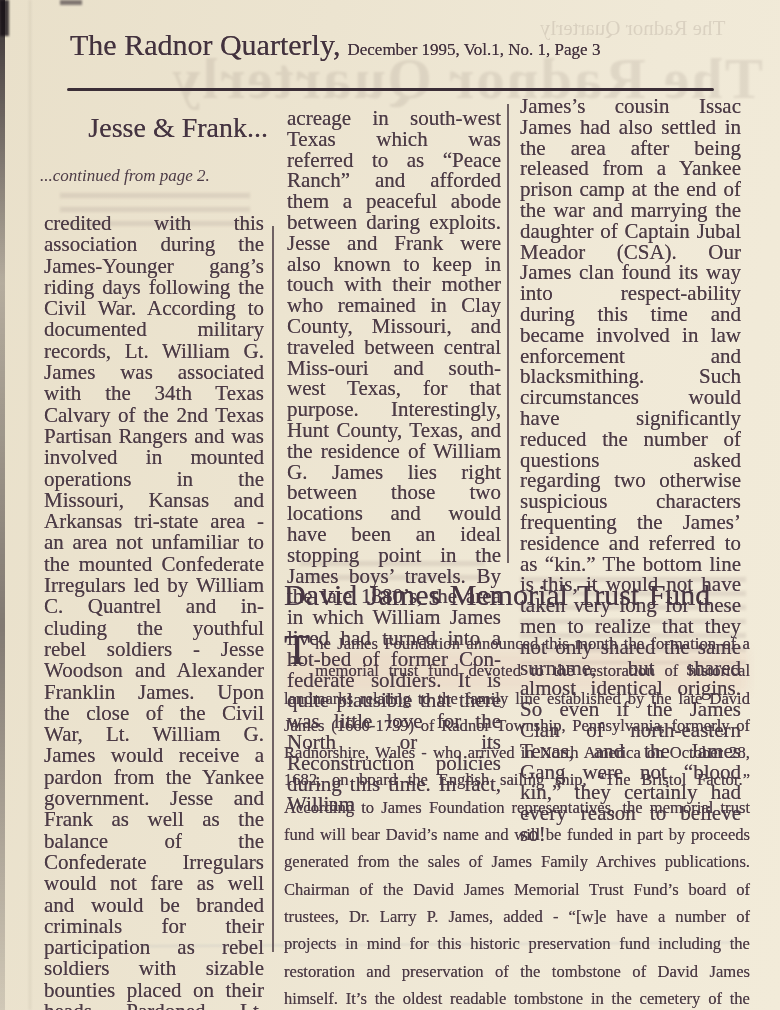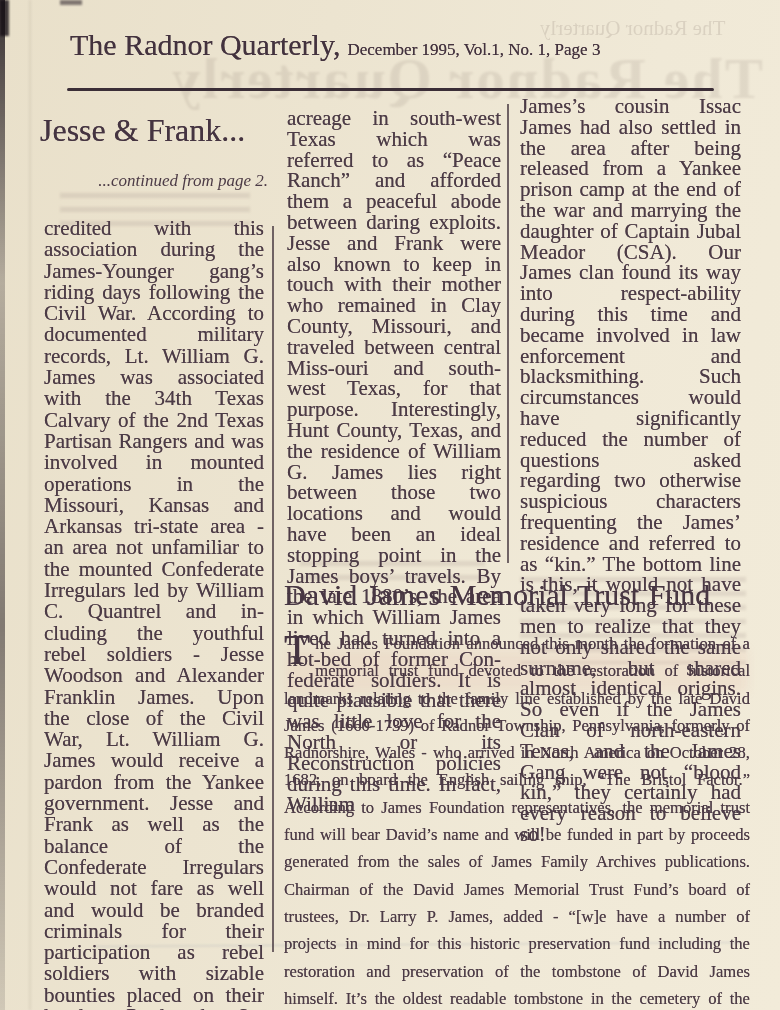--- a/index.html
+++ b/index.html
@@ -36,23 +36,23 @@
   .masthead-title { font-size:30px; color:#43323e; text-shadow:0 0 .5px rgba(67,50,62,.8);margin-top:12px; }
   .masthead-issue { font-size:17px; color:#43323e; margin-left:7px; text-shadow:0 0 .4px rgba(67,50,62,.8); }
   .header-rule { position:absolute; left:67px; top:88px; width:647px; height:3px;
     background:#3b2e37; border-radius:2px; filter:blur(.3px); }
 
   
   .col { position:absolute; }
   .col-left  { left:40px;  top:112px; width:228px; }
   .col-mid   { left:283px; top:104px; width:222px; }
   .col-right { left:516px; top:92px; width:229px; }
-  .article-title { margin:0; font-size:32px; font-weight:normal; text-align:left;
+  .article-title { margin:0; font-size:28px; font-weight:normal; text-align:right;
     color:#453441; text-shadow:0 0 .5px rgba(69,52,65,.8); }
-  .continued { margin:22px 0 0; font-style:italic; font-size:17px; text-align:right; color:#4c3b46; }
+  .continued { margin:22px 0 0; font-style:italic; font-size:17px; text-align:left; color:#4c3b46; }
   .body { margin:4px; font-size:21px; line-height:21.3px; text-align:justify;
     word-spacing:1.5px; color:#4c3b46; text-shadow:0 0 .45px rgba(76,59,70,.75); }
   .body-left { margin-top:27px; }
   .col-mid .body, .col-right .body { line-height:20.8px; }
   .divider { position:absolute; width:2px; background:rgba(62,47,57,.72); filter:blur(.3px); }
   .divider-1 { left:272px; top:226px; height:726px; }
   .divider-2 { left:507px; top:104px; height:459px; }
 
   
   .trust { position:absolute; left:284px; top:576px; width:466px; }

